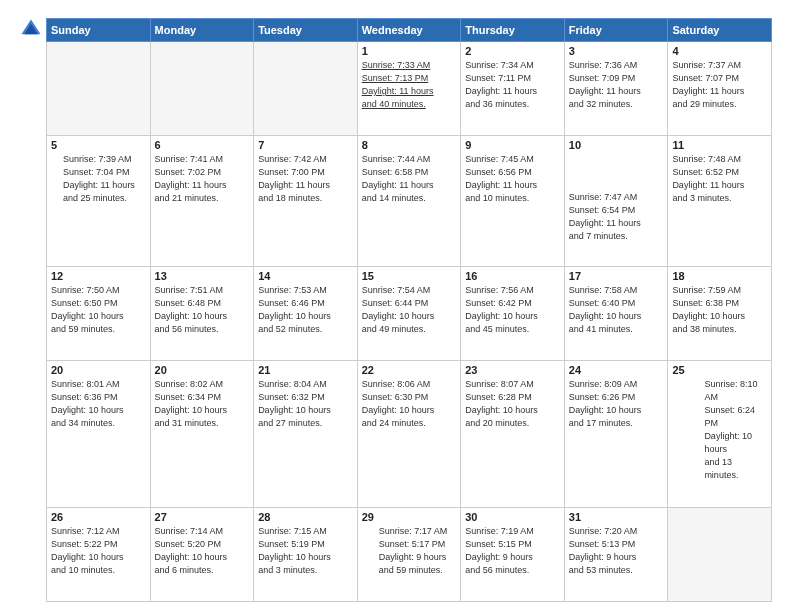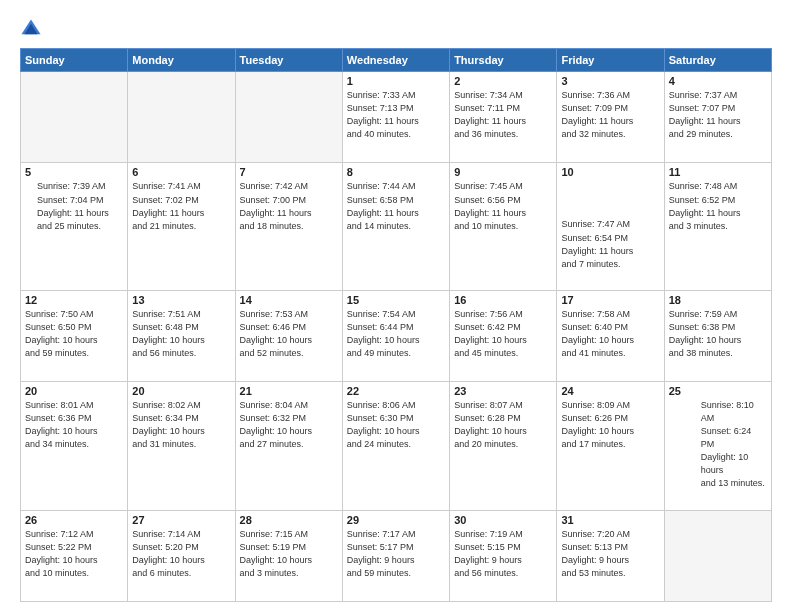--- a/index.html
+++ b/index.html
@@ -8,21 +8,21 @@
       background: #fff;
       width: 792px;
       height: 612px;
       overflow: hidden;
     }
     .page {
       width: 792px;
       height: 612px;
       padding: 18px 20px 10px 20px;
       display: flex;
-      flex-direction: column;
+      flex-direction: row;
     }
     .header {
       display: flex;
       justify-content: space-between;
       align-items: flex-start;
       margin-bottom: 8px;
     }
     .logo {
       display: flex;
       align-items: center;
@@ -127,21 +127,21 @@
           <th>Saturday</th>
         </tr>
     </thead>
     <tbody id="calendar-body">
         <tr>
           <td class="empty"></td>
           <td class="empty"></td>
           <td class="empty"></td>
           <td>
             <span class="day-num">1</span>
-            <div class="cell-info" style="white-space: pre-line;">Sunrise: 7:33 AM
+            <div class="cell-info" style="white-space: pre-line; text-decoration: underline;">Sunrise: 7:33 AM
 Sunset: 7:13 PM
 Daylight: 11 hours
 and 40 minutes.</div>
           </td>
           <td>
             <span class="day-num">2</span>
             <div class="cell-info" style="white-space: pre-line;">Sunrise: 7:34 AM
 Sunset: 7:11 PM
 Daylight: 11 hours
 and 36 minutes.</div>
@@ -331,21 +331,21 @@
           </td>
           <td>
             <span class="day-num">28</span>
             <div class="cell-info" style="white-space: pre-line;">Sunrise: 7:15 AM
 Sunset: 5:19 PM
 Daylight: 10 hours
 and 3 minutes.</div>
           </td>
           <td>
             <span class="day-num">29</span>
-            <div class="cell-info" style="white-space: pre-line;">Sunrise: 7:17 AM
+            <div class="cell-info" style="white-space: pre-line; margin-left: 17px;">Sunrise: 7:17 AM
 Sunset: 5:17 PM
 Daylight: 9 hours
 and 59 minutes.</div>
           </td>
           <td>
             <span class="day-num">30</span>
             <div class="cell-info" style="white-space: pre-line;">Sunrise: 7:19 AM
 Sunset: 5:15 PM
 Daylight: 9 hours
 and 56 minutes.</div>

